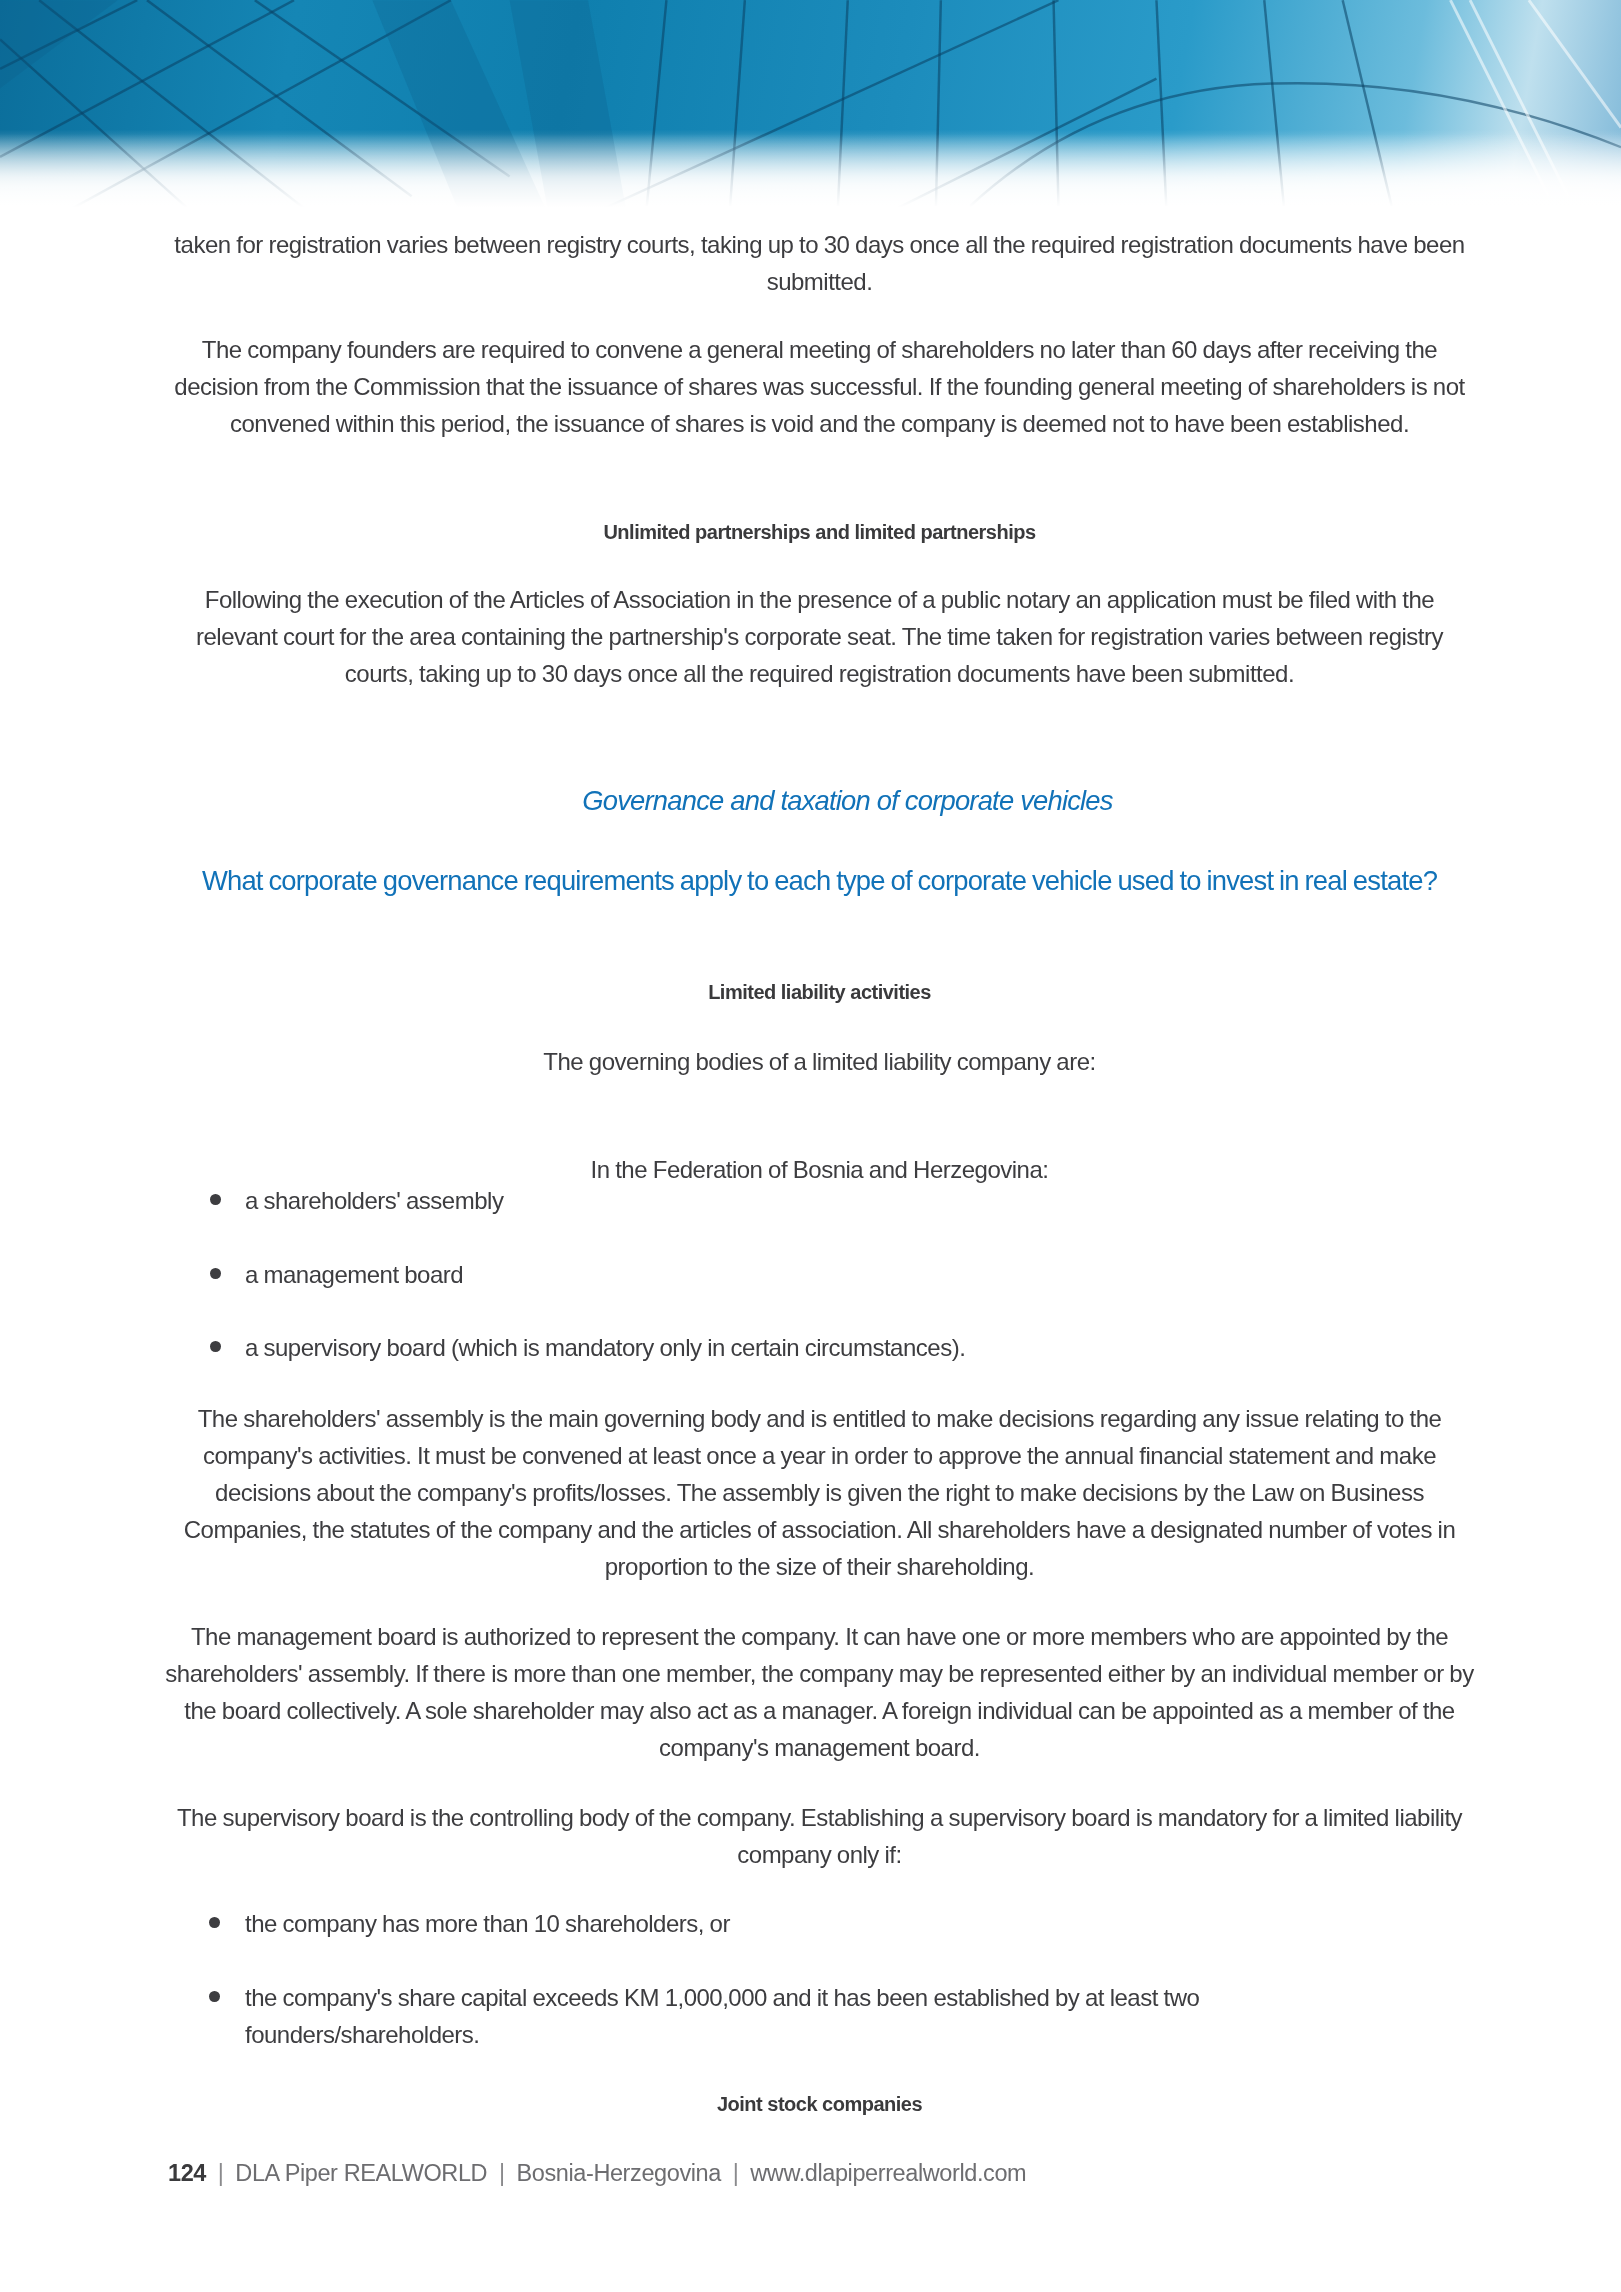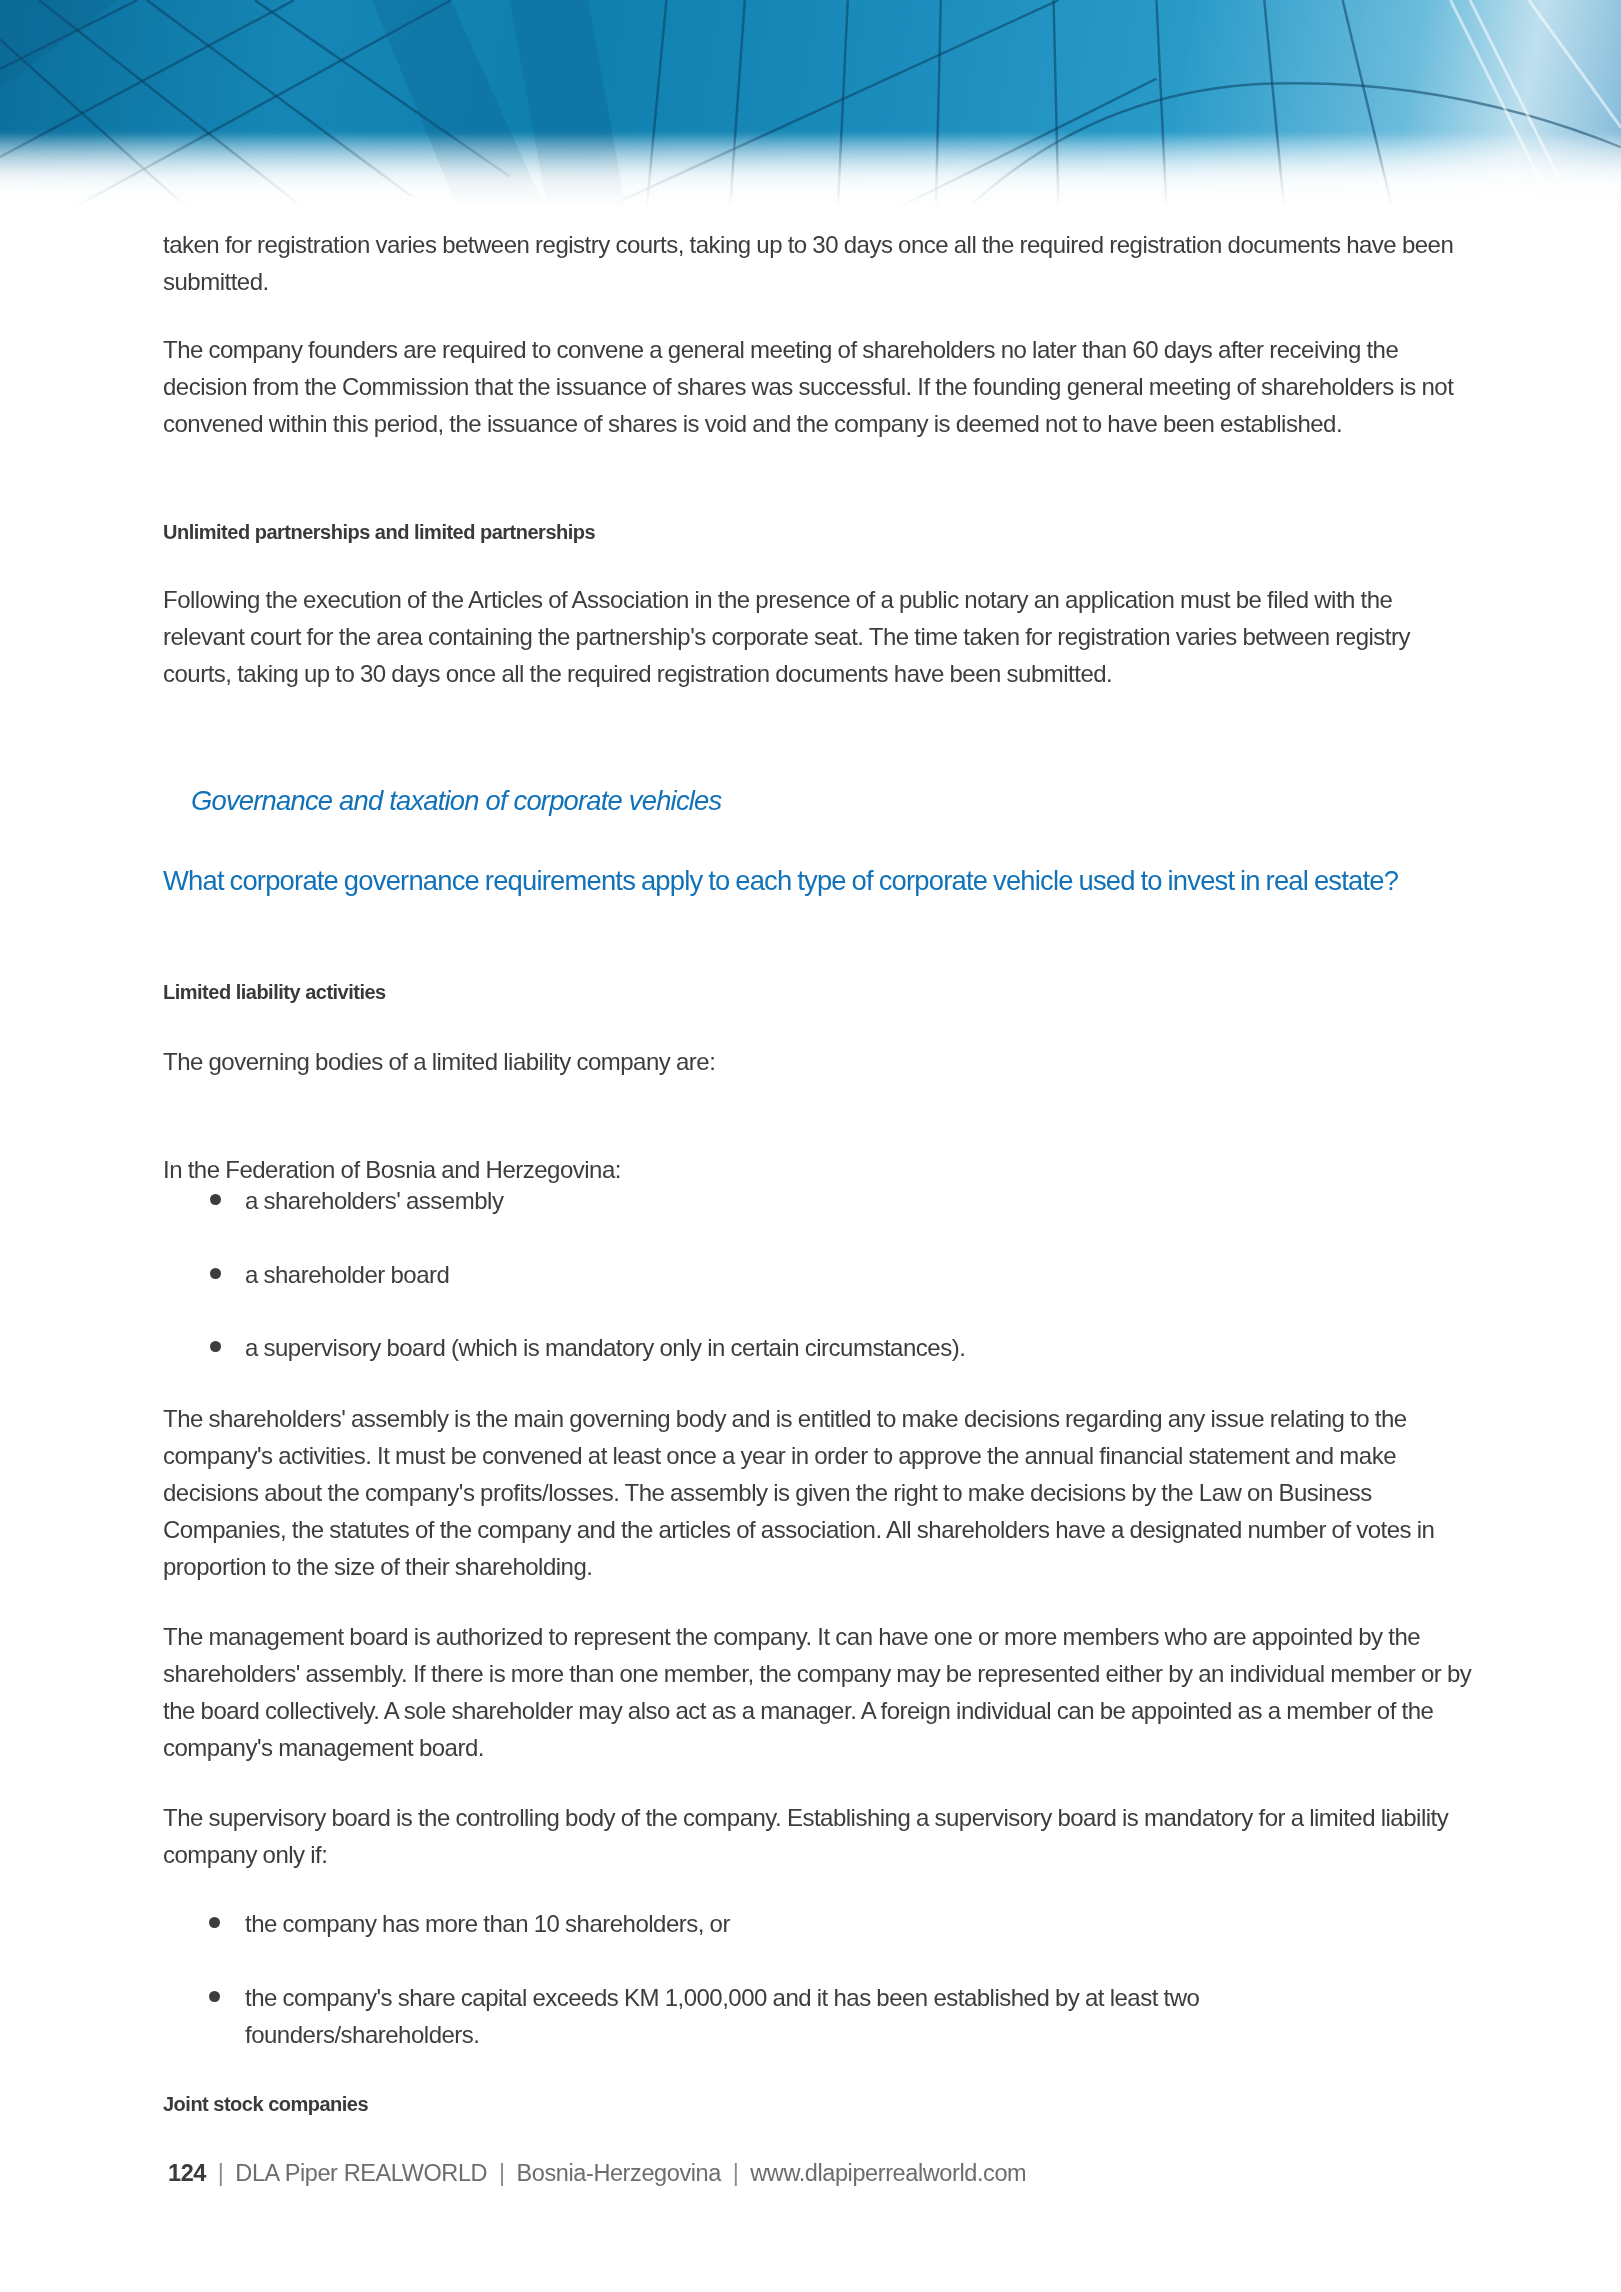--- a/index.html
+++ b/index.html
@@ -33,21 +33,21 @@
     font-size: 40px;
     letter-spacing: 0.5px;
     color: #ffffff;
     white-space: nowrap;
     text-shadow: 0 1px 2px rgba(0,40,70,0.25);
   }
   
   .content {
     position: absolute; left: 163px; top: 0; width: 1313px;
   }
-  .blk { position: absolute; left: 0; width: 1313px; }
+  .blk { position: absolute; left: 0; width: 1313px; text-align: center; }
   .p {
     font-size: 24px;
     line-height: 37px;
     color: #3d3d40;
     letter-spacing: -0.5px;
     word-spacing: -0.5px;
   }
   .h-bold {
     font-size: 20px; line-height: 29px; font-weight: bold; color: #3a3a3c;
     letter-spacing: -0.5px;
@@ -142,21 +142,21 @@
   <div class="blk p" style="top:1043px;">The governing bodies of a limited liability company are:</div>
 
   <div class="blk p" style="top:1111px;margin-top:40px;">In the Federation of Bosnia and Herzegovina:</div>
 
   <div class="bullet p" style="top:1182px;">
     <span class="dot"></span>
     <span class="txt">a shareholders' assembly</span>
   </div>
   <div class="bullet p" style="top:1256px;">
     <span class="dot"></span>
-    <span class="txt">a shareholder board</span>
+    <span class="txt">a management board</span>
   </div>
   <div class="bullet p" style="top:1329px;">
     <span class="dot"></span>
     <span class="txt">a supervisory board (which is mandatory only in certain circumstances).</span>
   </div>
 
   <div class="blk p" style="top:1400px;">The shareholders' assembly is the main governing body and is entitled to make decisions regarding any issue relating to the company's activities. It must be convened at least once a year in order to approve the annual financial statement and make decisions about the company's profits/losses. The assembly is given the right to make decisions by the Law on Business Companies, the statutes of the company and the articles of association. All shareholders have a designated number of votes in proportion to the size of their shareholding.</div>
 
   <div class="blk p" style="top:1618px;">The management board is authorized to represent the company. It can have one or more members who are appointed by the shareholders' assembly. If there is more than one member, the company may be represented either by an individual member or by the board collectively. A sole shareholder may also act as a manager. A foreign individual can be appointed as a member of the company's management board.</div>
 

